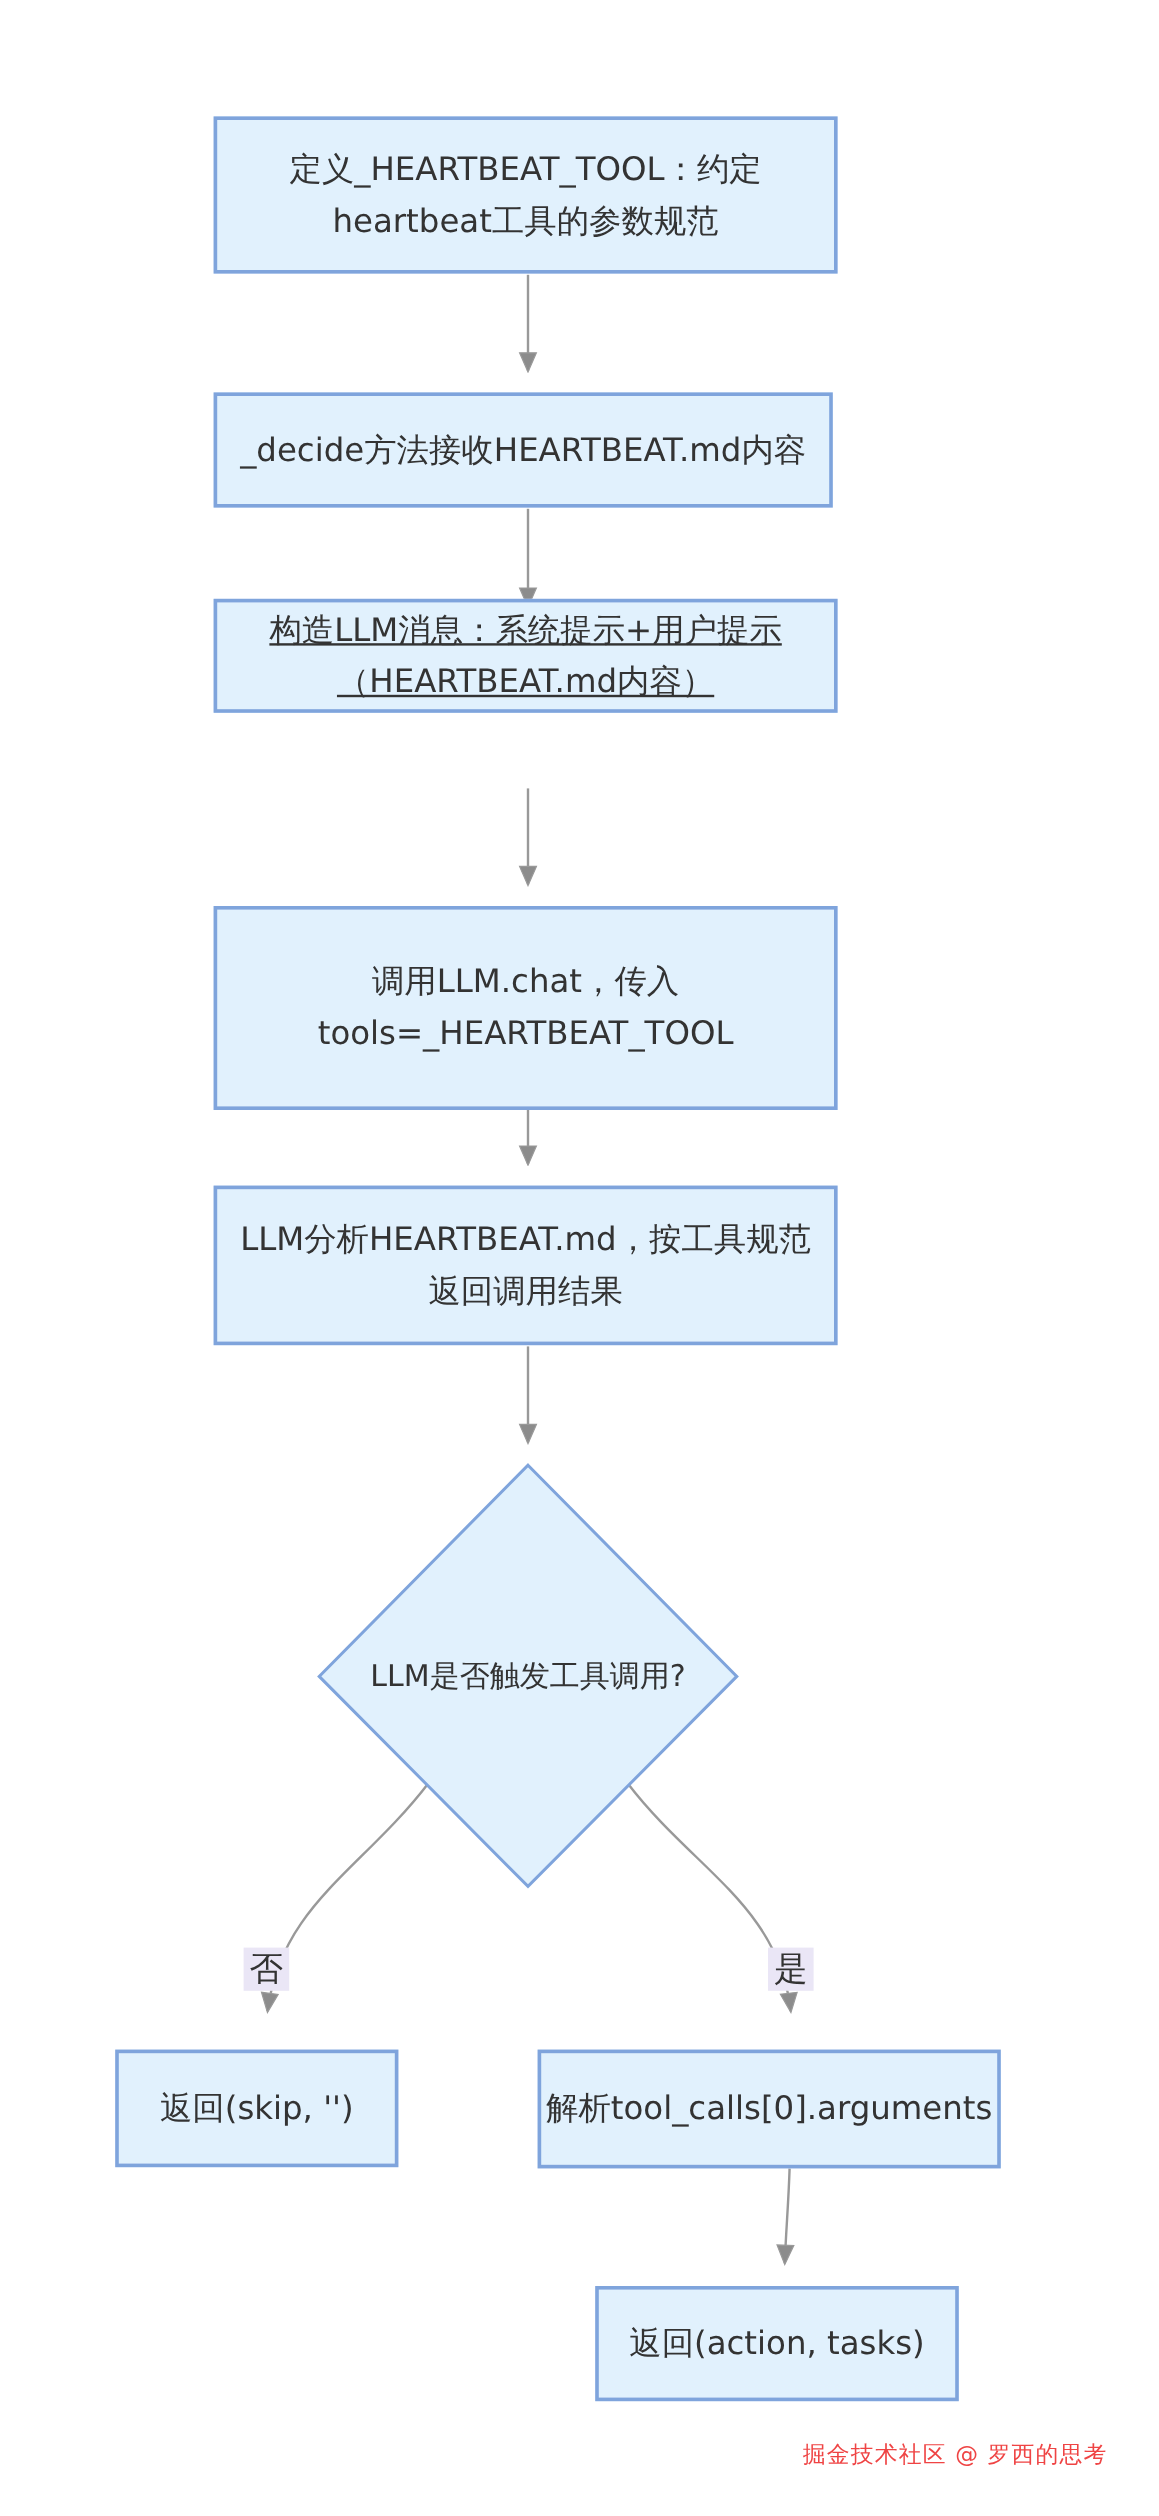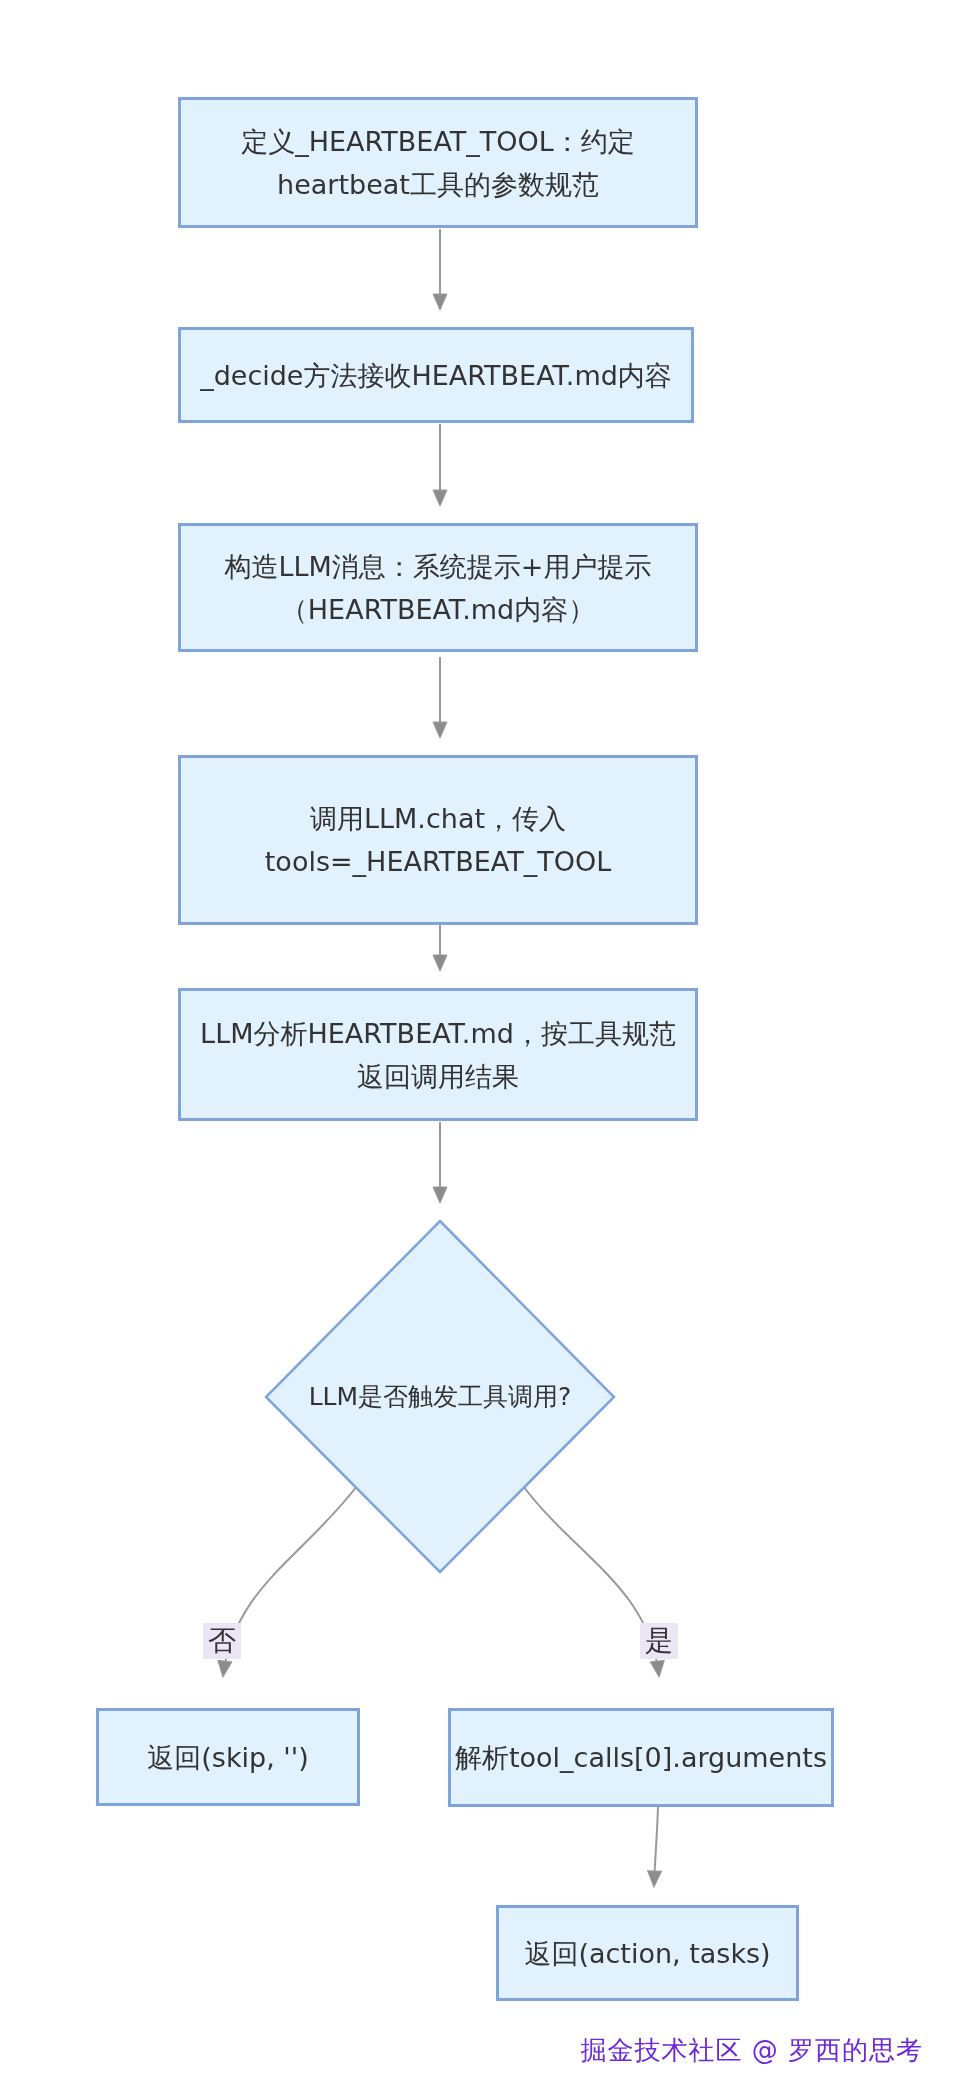--- a/index.html
+++ b/index.html
@@ -59,23 +59,23 @@
     font-size: 28px;
     line-height: 34px;
     padding: 1px 5px;
   }
   .edge-label.no  { left: 222px; top: 1641px; }
   .edge-label.yes { left: 659px; top: 1641px; }
   .watermark {
     position: absolute;
     right: 43px;
     top: 2033px;
-    font-size: 26px;
+    font-size: 19px;
     letter-spacing: 1px;
-    color: #6d28d9;
+    color: #ef4444;
     text-shadow:
       -1px -1px 0 rgba(255,255,255,0.9),
        1px -1px 0 rgba(255,255,255,0.9),
       -1px  1px 0 rgba(255,255,255,0.9),
        1px  1px 0 rgba(255,255,255,0.9);
   }
 </style>
 </head>
 <body>
 
@@ -98,32 +98,32 @@
     <path class="edge" d="M658,1807 C657,1838 655,1858 654,1886" marker-end="url(#arrowhead)"></path>
 
     <polygon points="440,1221 614,1397 440,1572 266,1397" style="fill: var(--node-fill, #e1f1fd); stroke: var(--node-border, #7fa4dc); stroke-width: 2.5;"></polygon>
   </svg>
 
   <div class="node" style="left:178px; top:327px; width:516px; height:96px;">_decide方法接收HEARTBEAT.md内容</div>
 
   <div class="node" style="left:178px; top:97px; width:520px; height:131px;">定义_HEARTBEAT_TOOL：约定
 heartbeat工具的参数规范</div>
 
-  <div class="node" style="left:178px; top:523px; width:520px; height:129px;">构造LLM消息：系统提示+用户提示
+  <div class="node" style="left:178px; top:499px; width:520px; height:95px;text-decoration:underline;">构造LLM消息：系统提示+用户提示
 （HEARTBEAT.md内容）</div>
 
   <div class="node" style="left:178px; top:755px; width:520px; height:170px;">调用LLM.chat，传入
 tools=_HEARTBEAT_TOOL</div>
 
   <div class="node" style="left:178px; top:988px; width:520px; height:133px;">LLM分析HEARTBEAT.md，按工具规范
 返回调用结果</div>
 
   <div class="diamond-label">LLM是否触发工具调用?</div>
 
-  <div class="node" style="left:96px; top:1708px; width:264px; height:98px;">返回(skip, '')</div>
+  <div class="node" style="left:96px; top:1708px; width:236px; height:98px;">返回(skip, '')</div>
 
   <div class="node" style="left:448px; top:1708px; width:386px; height:99px;text-align:center;">解析tool_calls[0].arguments</div>
 
   <div class="node" style="left:496px; top:1905px; width:303px; height:96px;">返回(action, tasks)</div>
 
   <div class="edge-label no">否</div>
 
   <div class="edge-label yes">是</div>
 
   <div class="watermark">掘金技术社区 @ 罗西的思考</div>

